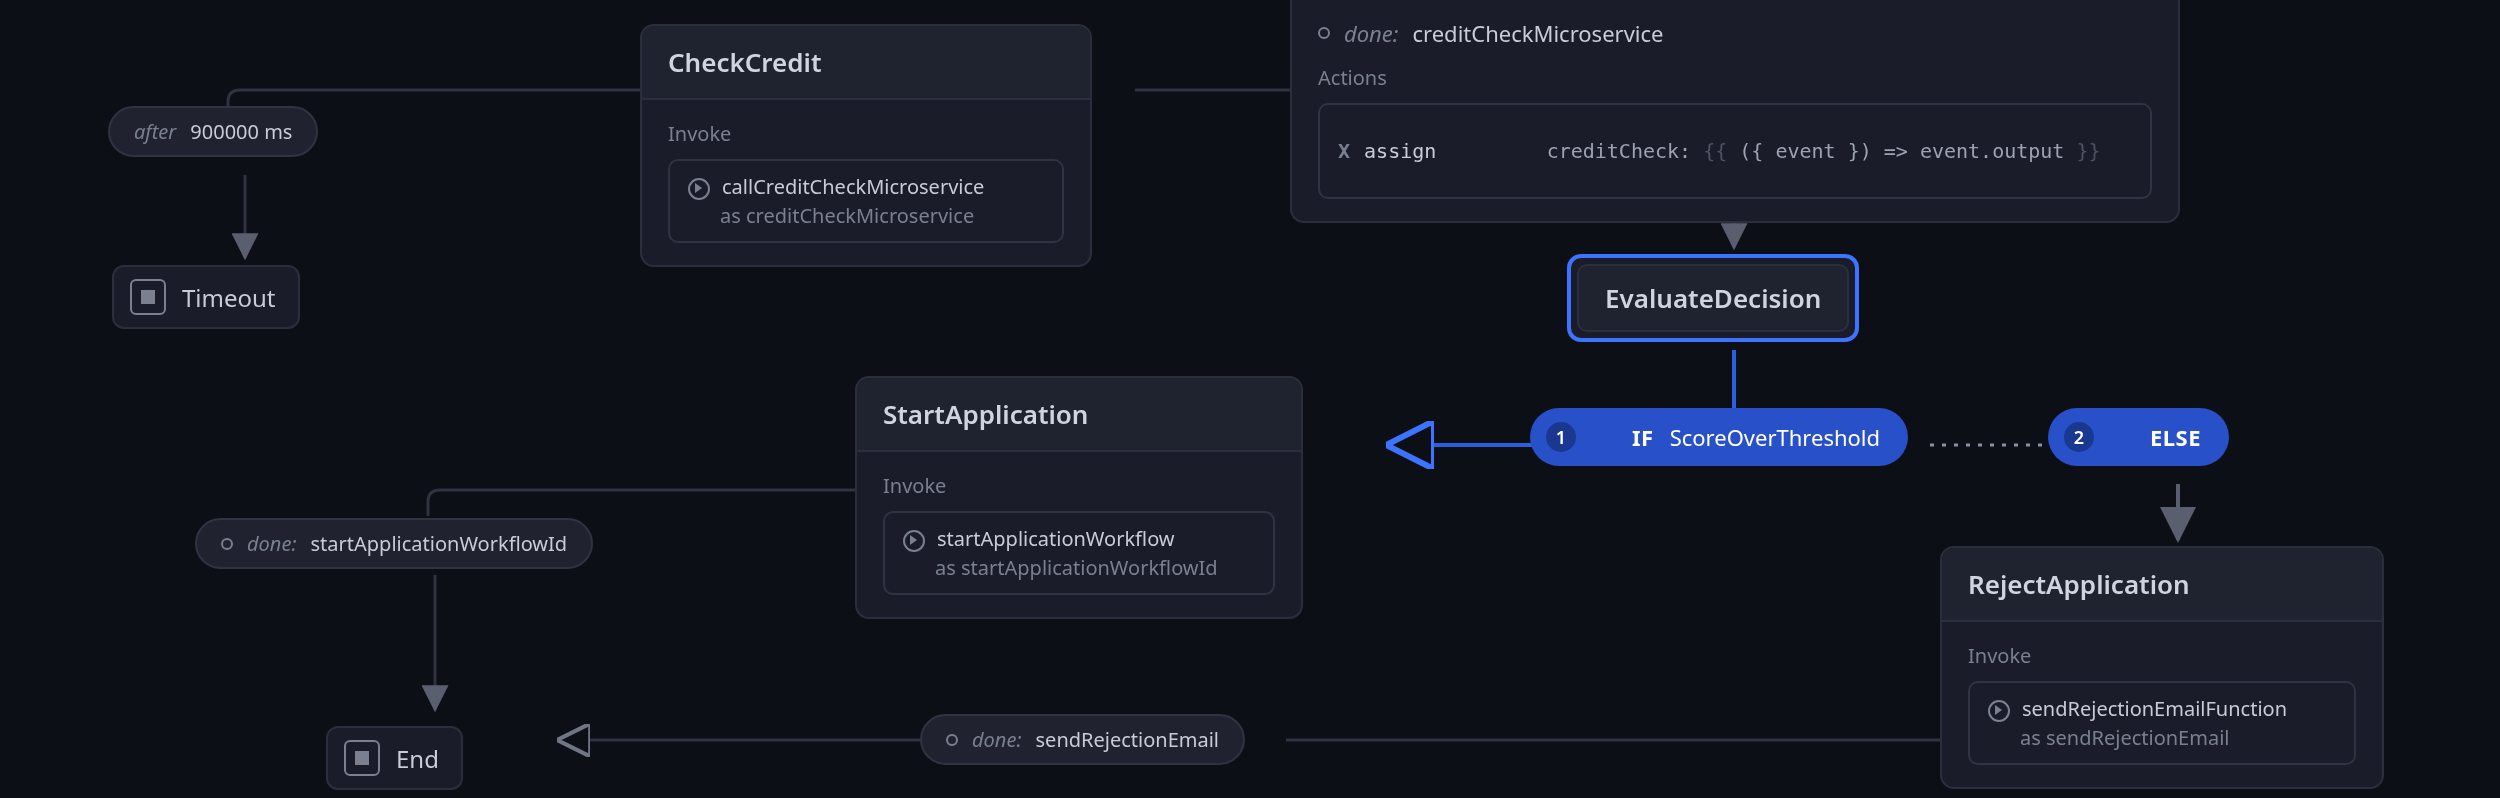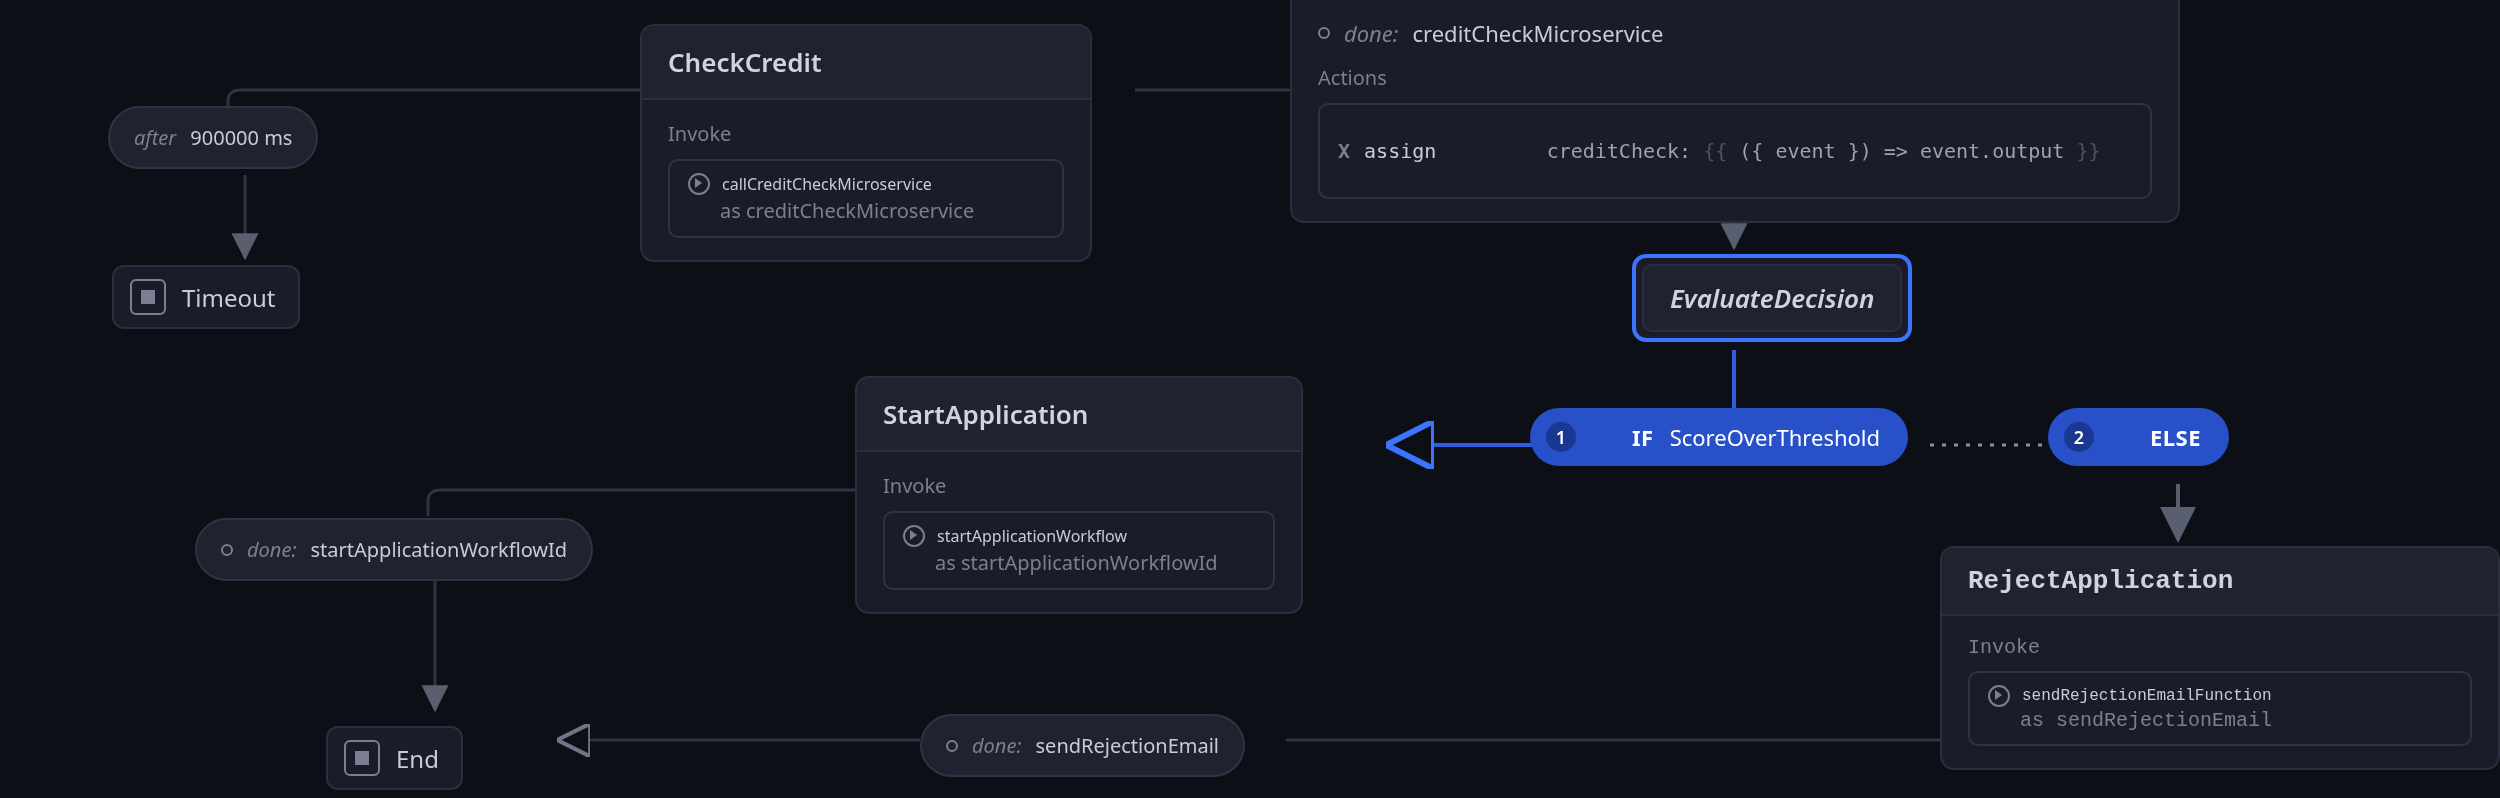--- a/index.html
+++ b/index.html
@@ -60,22 +60,22 @@
   }
   .invoke-box {
     border: 2px solid var(--chip-bd);
     border-radius: 10px;
     padding: 12px 18px;
     display: flex;
     flex-direction: column;
     gap: 2px;
   }
   .invoke-main {
-    display: flex; align-items: center; gap: 12px;
-    font-size: 16px; color: var(--text);
+    display: flex; align-items: flex-end; gap: 12px;
+    font-size: 20px; color: var(--text);
   }
   .invoke-as {
     padding-left: 32px;
     font-size: 20px; color: var(--muted);
   }
   .play-ic {
     width: 18px; height: 18px; display: inline-block;
     border: 2px solid var(--muted); border-radius: 50%;
     position: relative; flex: none;
   }
@@ -87,21 +87,21 @@
     border-top: 5px solid transparent;
     border-bottom: 5px solid transparent;
   }
 
   
   .chip {
     position: absolute;
     background: var(--chip-bg);
     border: 2px solid var(--chip-bd);
     border-radius: 999px;
-    padding: 16px 24px;
+    padding: 10px 24px;
     font-size: 20px;
     display: flex; align-items: center; gap: 14px;
   }
   .chip .dot {
     width: 8px; height: 8px; border: 2px solid var(--muted);
     border-radius: 50%; flex: none;
   }
   .chip .kw { font-style: italic; color: var(--muted); }
   .chip .val { color: var(--text); }
 
@@ -269,21 +269,21 @@
     <div class="section-lbl">Actions</div>
     <div class="assign-box">
       <span class="x">X</span>
       <span class="a-kw">assign</span>
       <span>
         <span>creditCheck: </span><span class="brace">{{ </span><span>({ event }) =&gt; event.output</span><span class="brace"> }}</span>
       </span>
     </div>
   </div>
 
-  <div class="focus-node" style="left:1632px; top:254px;font-style:italic;">
+  <div class="focus-node" style="left:1567px; top:254px;">
     <div class="inner">EvaluateDecision</div>
   </div>
 
   <div class="cond-pill" style="left:1530px; top:408px;">
     <span class="num">1</span>
     <span class="kw">IF</span>
     <span>ScoreOverThreshold</span>
   </div>
 
   <div class="cond-pill" style="left:2048px; top:408px;">
@@ -306,21 +306,21 @@
       </div>
     </div>
   </div>
 
   <div class="chip" style="left:195px; top:518px;">
     <span class="dot"></span>
     <span class="kw">done:</span>
     <span class="val">startApplicationWorkflowId</span>
   </div>
 
-  <div class="node" style="left:1940px; top:546px; width:560px;font-family:Liberation Mono, monospace;">
+  <div class="node" style="left:1940px; top:546px; width:444px;">
     <div class="hdr">RejectApplication</div>
     <div class="body">
       <div class="section-lbl">Invoke</div>
       <div class="invoke-box">
         <div class="invoke-main">
           <span class="play-ic"></span>
           <span>sendRejectionEmailFunction</span>
         </div>
         <div class="invoke-as">
           <span>as </span><span>sendRejectionEmail</span>

